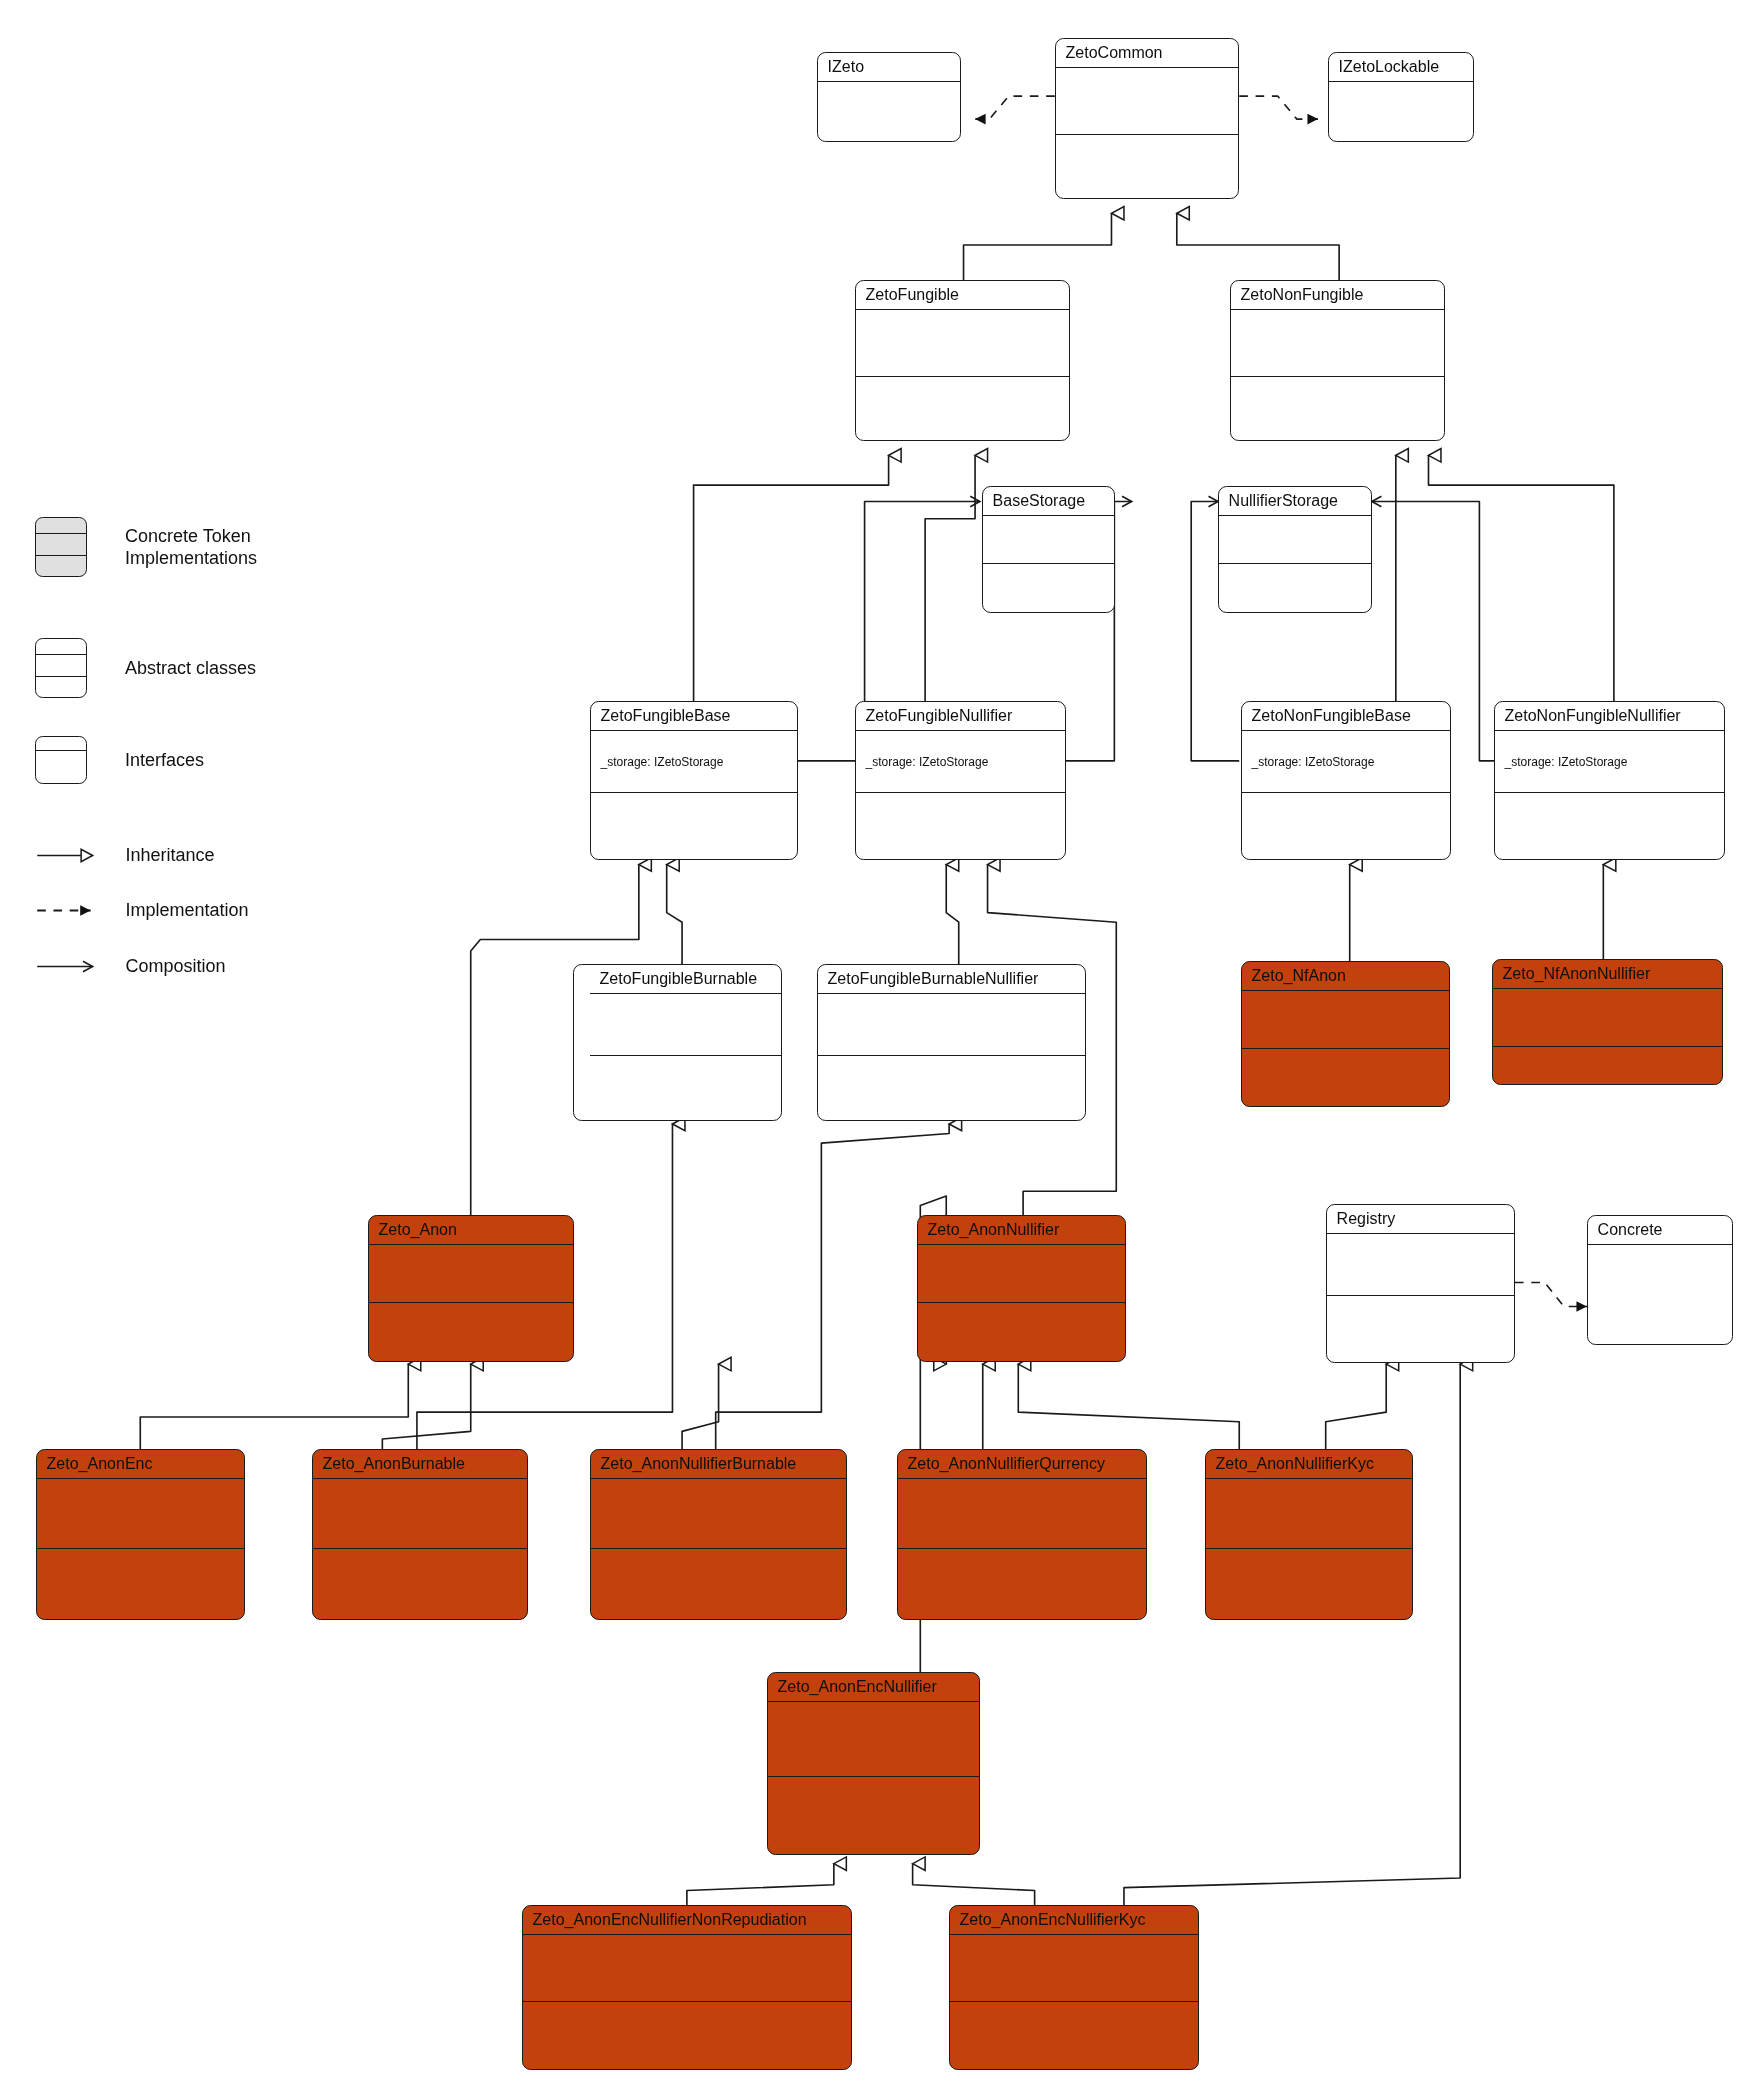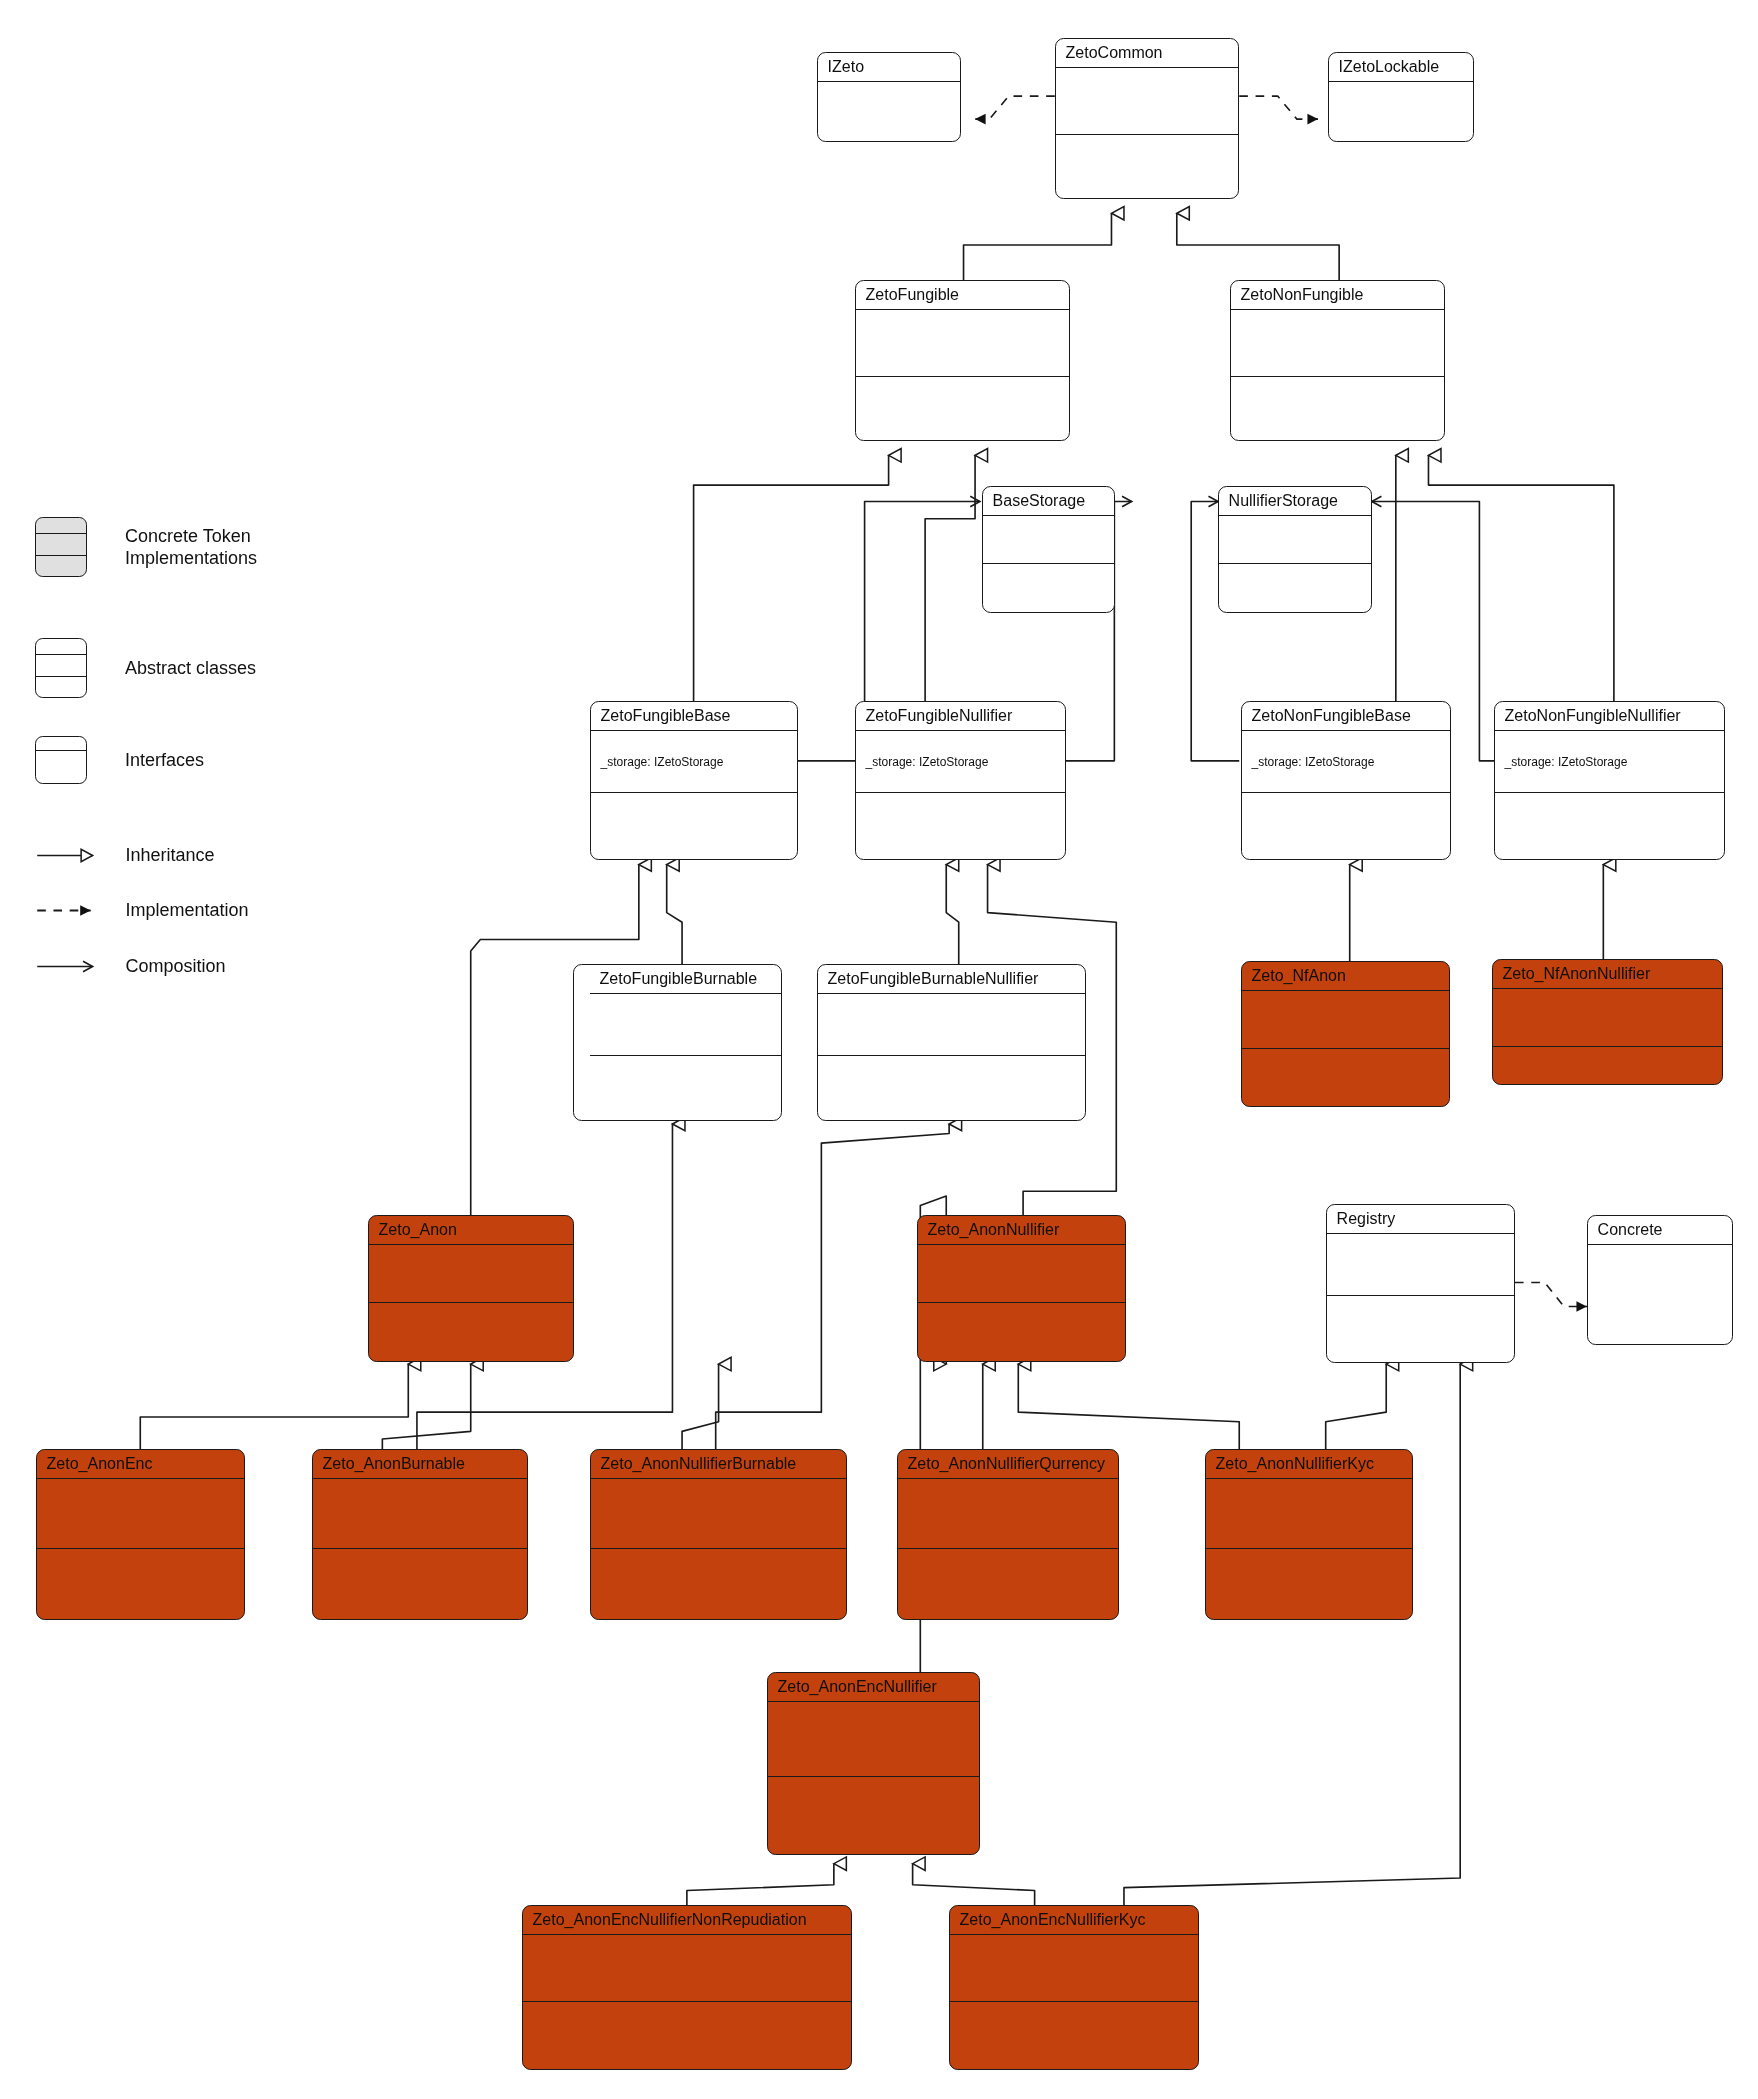--- a/index.html
+++ b/index.html
@@ -249,21 +249,21 @@
   <div class="sec divider" style="height:70px;"></div>
   <div class="sec" style="height:69px;"></div>
 </div>
 
 <div class="node concrete" style="left:590px;top:1449px;width:257px;height:171px;">
   <div class="title">Zeto_AnonNullifierBurnable</div>
   <div class="sec divider" style="height:70px;"></div>
   <div class="sec" style="height:69px;"></div>
 </div>
 
-<div class="node concrete" style="left:897px;top:1449px;width:222px;height:171px;">
+<div class="node concrete" style="left:897px;top:1449px;width:250px;height:171px;">
   <div class="title">Zeto_AnonNullifierQurrency</div>
   <div class="sec divider" style="height:70px;"></div>
   <div class="sec" style="height:69px;"></div>
 </div>
 
 <div class="node concrete" style="left:1205px;top:1449px;width:208px;height:171px;">
   <div class="title">Zeto_AnonNullifierKyc</div>
   <div class="sec divider" style="height:70px;"></div>
   <div class="sec" style="height:69px;"></div>
 </div>

